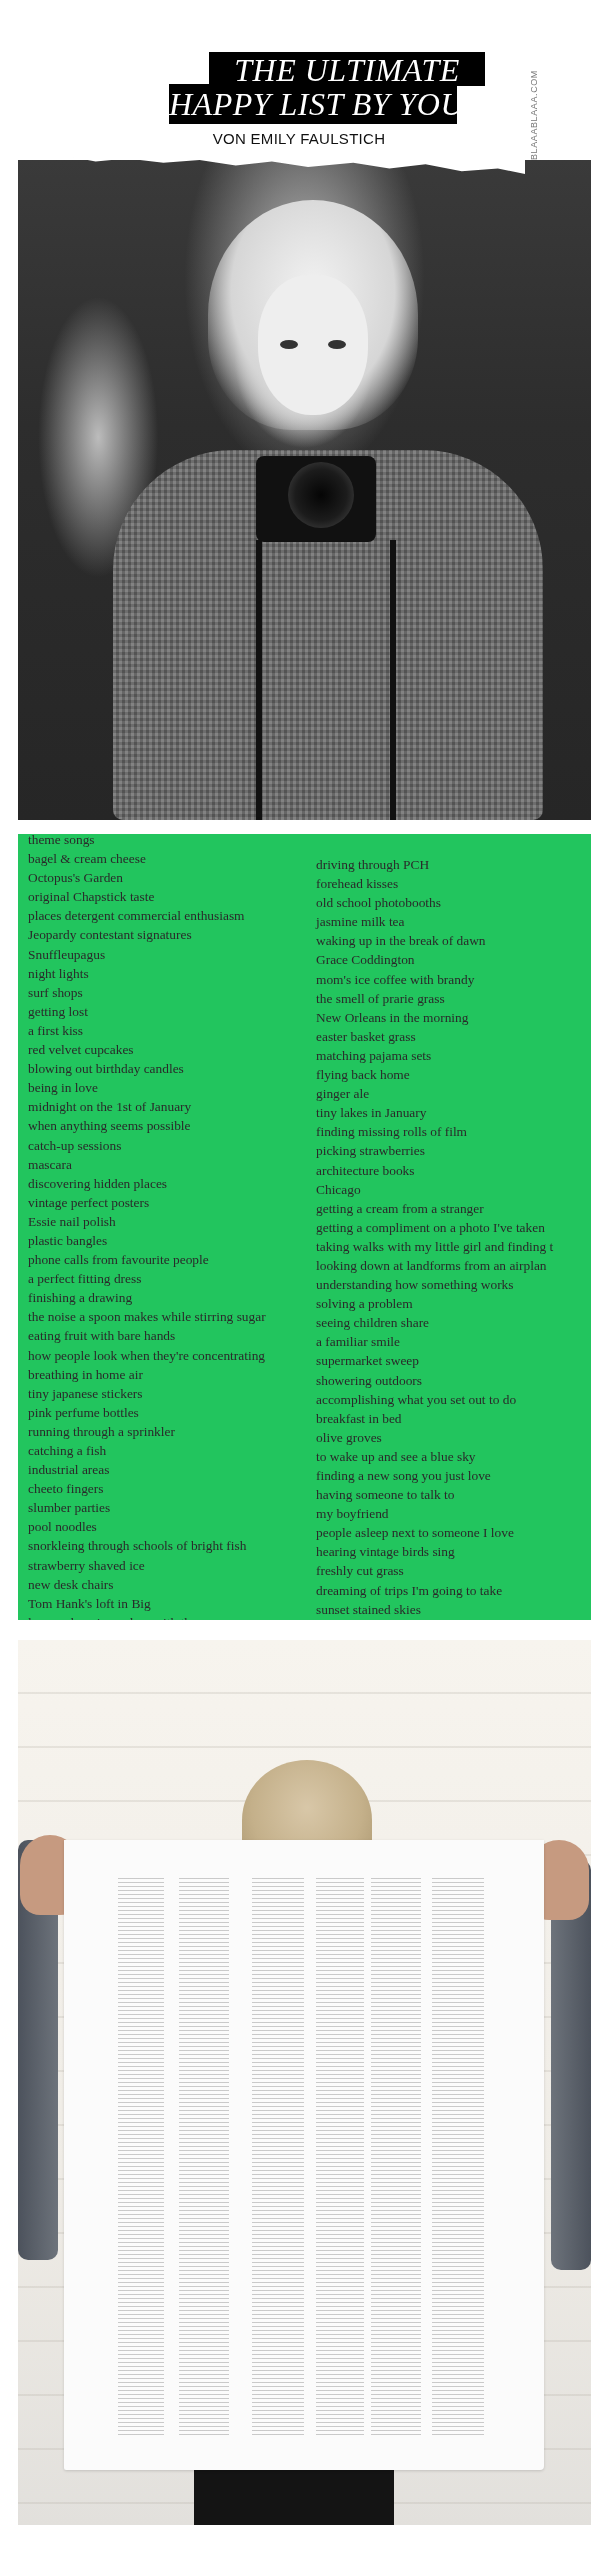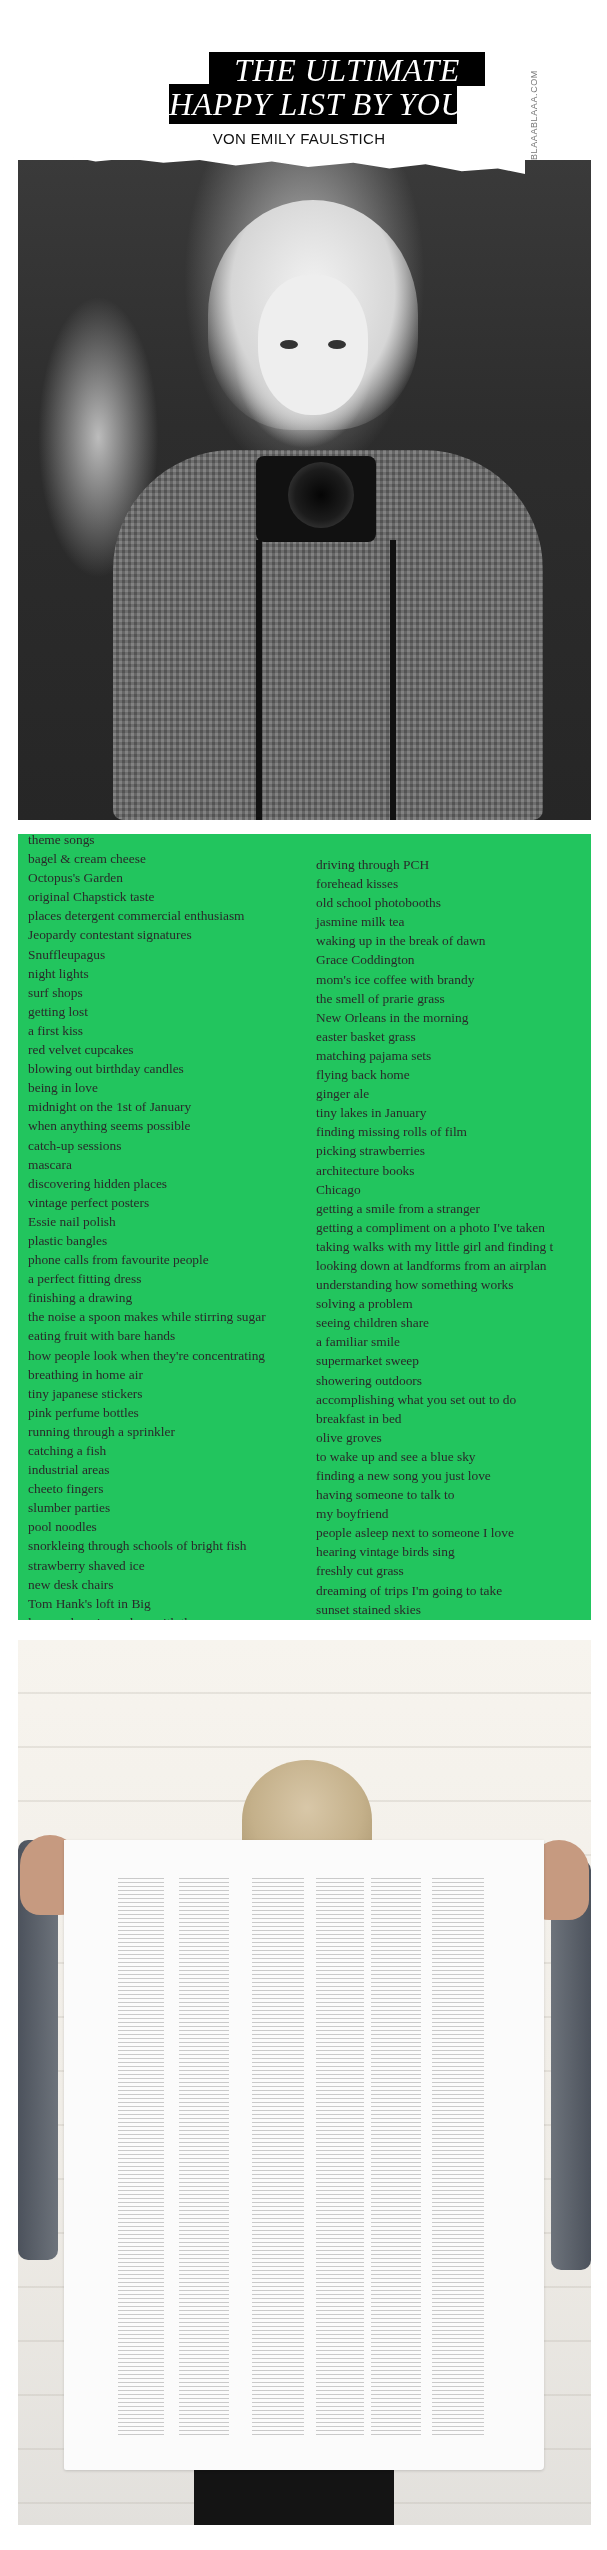--- a/index.html
+++ b/index.html
@@ -199,21 +199,21 @@
       <li>New Orleans in the morning</li>
       <li>easter basket grass</li>
       <li>matching pajama sets</li>
       <li>flying back home</li>
       <li>ginger ale</li>
       <li>tiny lakes in January</li>
       <li>finding missing rolls of film</li>
       <li>picking strawberries</li>
       <li>architecture books</li>
       <li>Chicago</li>
-      <li>getting a smile from a stranger</li>
+      <li>getting a cream from a stranger</li>
       <li>getting a compliment on a photo I've taken</li>
       <li>taking walks with my little girl and finding t</li>
       <li>looking down at landforms from an airplan</li>
       <li>understanding how something works</li>
       <li>solving a problem</li>
       <li>seeing children share</li>
       <li>a familiar smile</li>
       <li>supermarket sweep</li>
       <li>showering outdoors</li>
       <li>accomplishing what you set out to do</li>

